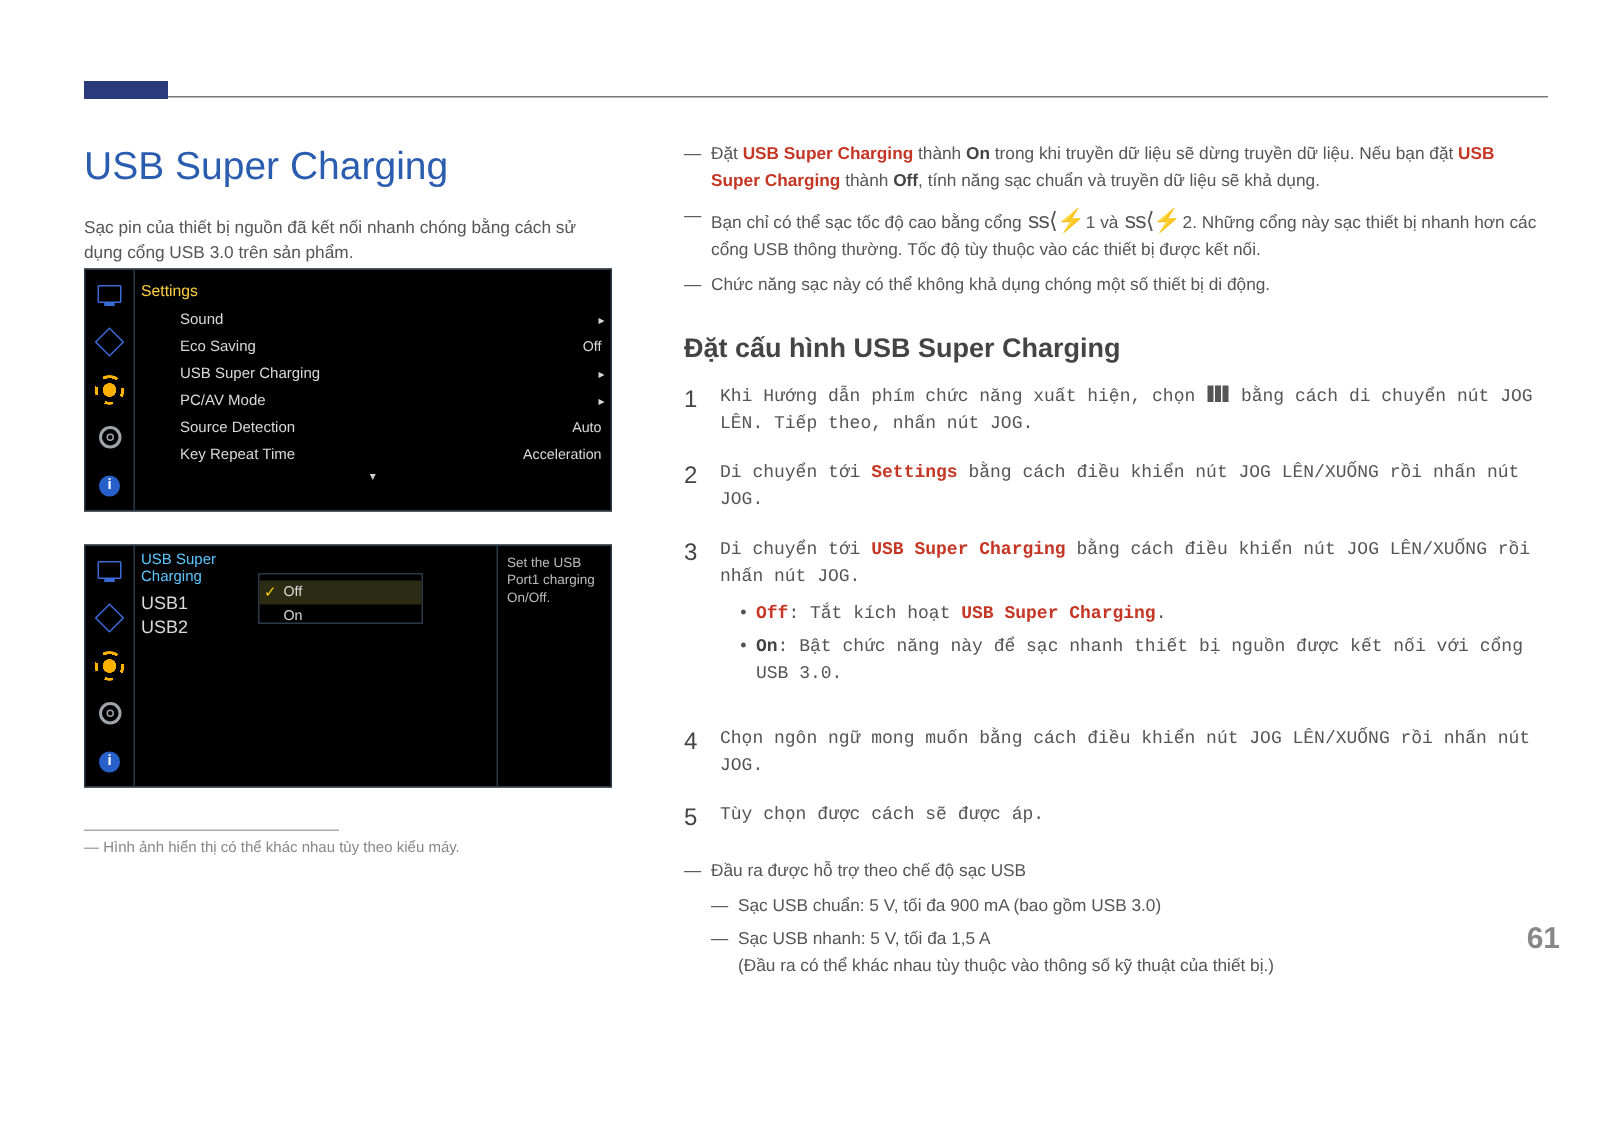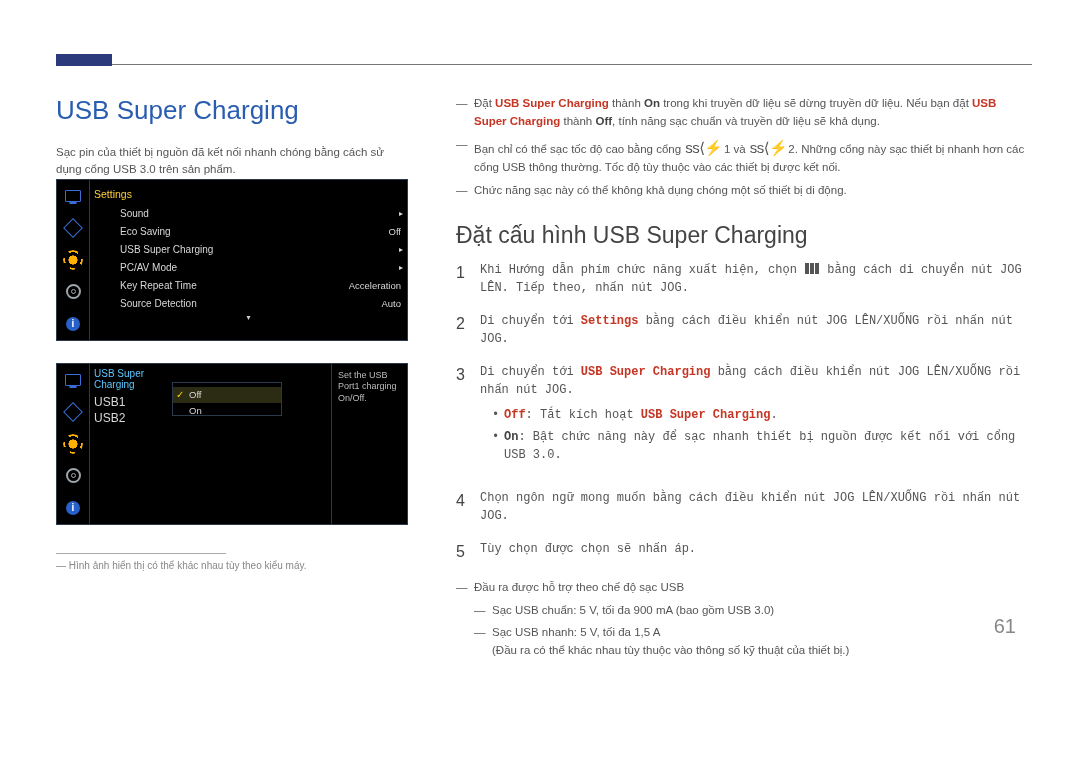--- a/index.html
+++ b/index.html
@@ -57,29 +57,29 @@
   .bold { font-weight: bold; color: #444; }
 
   .inline-icon { display:inline-block; vertical-align:middle; }
   .ii-jog { width:14px; height:11px; position:relative; display:inline-block; vertical-align:-1px; margin:0 1px; }
   .ii-jog span { position:absolute; background:#555; }
   .ii-jog .b1{left:0;top:0;width:4px;height:11px;}
   .ii-jog .b2{left:5px;top:0;width:4px;height:11px;}
   .ii-jog .b3{left:10px;top:0;width:4px;height:11px;}
   .ii-ss { display:inline-block; font-size:15px; color:#555; letter-spacing:-0.5px; vertical-align:0; margin:0 1px; }
 
-  .sub-title { font-size: 23px; color: #444; margin: 22px 0 12px; font-weight:400; }
+  .sub-title { font-size: 18px; color: #444; margin: 22px 0 12px; font-weight:700; }
   .step { display:flex; font-size: 12px; line-height:1.55; margin-bottom: 14px; }
   .step .num { flex:0 0 24px; font-size:16px; color:#444; }
   .step .body { flex:1; color:#555;font-family:Liberation Mono, monospace; }
   .bullets { padding-left: 12px; margin: 6px 0 10px; }
   .bullets .b { display:flex; font-size:12px; line-height:1.55; margin-bottom:3px; }
   .bullets .b .dot { flex:0 0 12px; }
 
-  .page-num { position:absolute; bottom: 22px; right: 64px; font-size: 20px; color: #888; }
+  .page-num { position:absolute; bottom: 22px; right: 40px; font-size: 20px; color: #888; font-weight: bold; }
 </style>
 </head>
 <body>
 
 <div class="page">
   <div class="top-rule"></div>
   <div class="top-block"></div>
 
   <div class="left-col">
     <div class="title-main">USB Super Charging</div>
@@ -116,26 +116,26 @@
             </div>
           <div class="osd-row">
               <span class="lbl">USB Super Charging</span>
               <span class="chev">▸</span>
             </div>
           <div class="osd-row">
               <span class="lbl">PC/AV Mode</span>
               <span class="chev">▸</span>
             </div>
           <div class="osd-row">
+              <span class="lbl">Source Detection</span>
+              <span class="val">Auto</span>
+            </div>
+          <div class="osd-row">
               <span class="lbl">Key Repeat Time</span>
               <span class="val">Acceleration</span>
-            </div>
-          <div class="osd-row">
-              <span class="lbl">Source Detection</span>
-              <span class="val">Auto</span>
             </div>
           <div class="osd-scroll">▾</div>
         </div>
       </div>
     </div>
 
     <div class="osd osd-border">
       <div class="osd-body">
         <div class="osd-left">
           <div class="nav-icon">
@@ -229,21 +229,21 @@
       </div>
     </div>
 
     <div class="step">
       <div class="num">4</div>
       <div class="body">Chọn ngôn ngữ mong muốn bằng cách điều khiển nút JOG LÊN/XUỐNG rồi nhấn nút JOG.</div>
     </div>
 
     <div class="step">
       <div class="num">5</div>
-      <div class="body">Tùy chọn được chọn sẽ nhấn áp.</div>
+      <div class="body">Tùy chọn được cách sẽ được áp.</div>
     </div>
 
     <div class="dash-line" style="margin-top:4px;">
       <span class="dash">―</span>
       <span class="txt">Đầu ra được hỗ trợ theo chế độ sạc USB</span>
     </div>
     <div class="dash-line indent2">
       <span class="dash">―</span>
       <span class="txt">Sạc USB chuẩn: 5 V, tối đa 900 mA (bao gồm USB 3.0)</span>
     </div>

